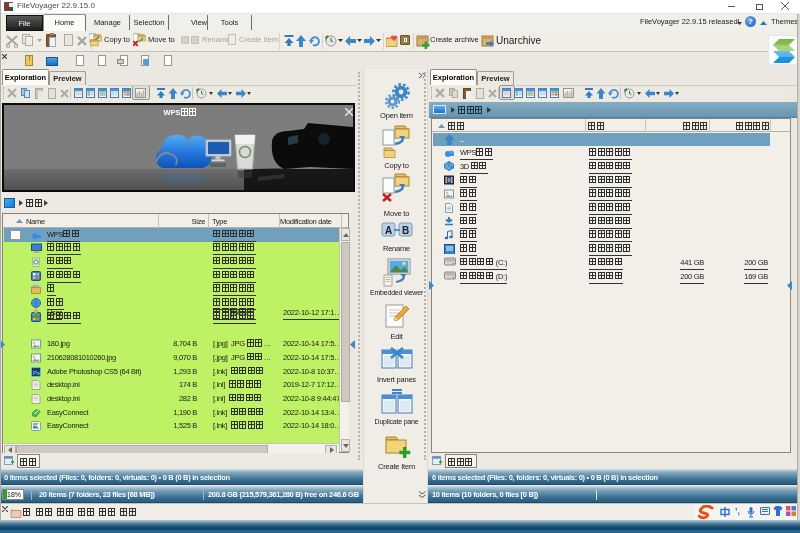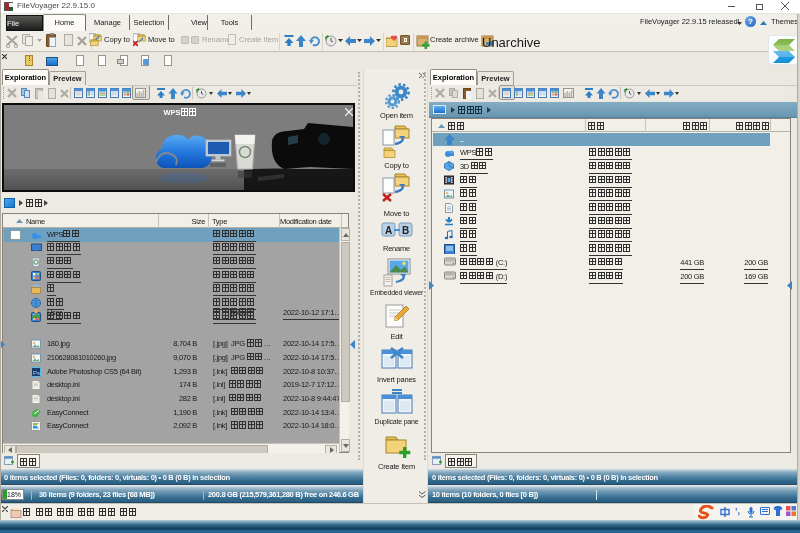--- a/index.html
+++ b/index.html
@@ -19,21 +19,21 @@
       <div class="ab" style="left:4px;top:4px;width:4px;height:4px;background:#2e5b2e"></div>
     </div>
 <div class="ab" style="left:17px;top:1px;font-size:8px;color:#4a4a4a">FileVoyager 22.9.15.0</div>
 <div class="ab" style="left:728px;top:6px;width:7px;height:1px;background:#555"></div>
 <div class="ab" style="left:756px;top:4px;width:7px;height:6px;border:1px solid #555"></div>
 <svg class="ab" style="left:781px;top:2px" width="8" height="8">
       <path d="M0 0 L8 8 M8 0 L0 8" stroke="#555" stroke-width="1"></path>
     </svg>
 </div>
 <div class="ab" style="left:0;top:14px;width:800px;height:17px;background:#f1efe9">
-<div class="ab" style="left:6px;top:1px;width:37px;height:16px;background:linear-gradient(180deg,#5a5a58,#1c1c1c);color:#f5f5f5;font-size:7.5px;text-align:left;line-height:15px;border:1px solid #111">File</div>
+<div class="ab" style="left:6px;top:1px;width:37px;height:16px;background:linear-gradient(180deg,#5a5a58,#1c1c1c);color:#f5f5f5;font-size:7.5px;text-align:center;line-height:15px;border:1px solid #111">File</div>
 <div class="ab" style="left:43px;top:0;width:43px;height:17px;background:#fcfbf8;border:1px solid #928d81;border-bottom:none;border-radius:2px 2px 0 0;color:#1a1a1a;font-size:7.5px;text-align:center;line-height:16px">Home</div>
 <div class="ab" style="left:86px;top:1px;width:44px;height:15px;border-right:1px solid #716e66;color:#1a1a1a;font-size:7.5px;text-align:center;line-height:15px">Manage</div>
 <div class="ab" style="left:130px;top:1px;width:39px;height:15px;border-right:1px solid #716e66;color:#1a1a1a;font-size:7.5px;text-align:center;line-height:15px">Selection</div>
 <div class="ab" style="left:169px;top:1px;width:39px;height:15px;border-right:1px solid #716e66;color:#1a1a1a;font-size:7.5px;text-align:right;line-height:15px">View</div>
 <div class="ab" style="left:208px;top:1px;width:44px;height:15px;border-right:1px solid #716e66;color:#1a1a1a;font-size:7.5px;text-align:center;line-height:15px">Tools</div>
 <div class="ab" style="left:85px;top:1px;width:1px;height:15px;background:#716e66"></div>
 <div class="ab" style="left:640px;top:3px;font-size:7.5px;color:#1a1a1a">FileVoyager 22.9.15 released!</div>
 <svg class="ab" style="left:737px;top:8px" width="5" height="3">
       <path d="M0 0 L5 0 L2.5 3 Z" fill="#333"></path>
     </svg>
@@ -137,21 +137,21 @@
       <rect x="1" y="3" width="11" height="3" fill="#c89850"></rect>
       <rect x="8.5" y="8.5" width="2.6" height="7.5" fill="#38a038"></rect>
       <rect x="6" y="11" width="7.5" height="2.6" fill="#38a038"></rect>
     </svg>
 <div class="ab" style="left:430px;top:4px;font-size:7.5px;color:#1a1a1a">Create archive</div>
 <svg class="ab" style="left:481px;top:2px" width="14" height="17">
       <rect x="1" y="3" width="11" height="10" fill="#d8b070" stroke="#9a7638"></rect>
       <rect x="1" y="3" width="11" height="3" fill="#c89850"></rect>
       <path d="M13 10.5 L9.5 7.5 V9.3 H5 V11.7 H9.5 V13.5 Z" fill="#2e7cc2"></path>
     </svg>
-<div class="ab" style="left:482px;top:4px;font-size:13px;color:#1a1a1a">Unarchive</div>
+<div class="ab" style="left:496px;top:4px;font-size:10px;color:#1a1a1a">Unarchive</div>
 </div>
 <div class="ab" style="left:0;top:52px;width:800px;height:17px;background:#ebe8e1">
 <svg class="ab" style="left:2px;top:2px" width="5" height="5">
       <path d="M0 0 L5 5 M5 0 L0 5" stroke="#333" stroke-width="1.1"></path>
     </svg>
 <div class="ab" style="left:25px;top:3px;width:8px;height:11px;background:#e8c860;border:1px solid #a8852e">
       <div class="ab" style="left:3px;top:0;width:1px;height:6px;background:repeating-linear-gradient(180deg,#7a5a18 0,#7a5a18 1px,#e8c860 1px,#e8c860 2px)"></div>
     </div>
 <div class="ab" style="left:46px;top:5px;width:12px;height:9px;background:linear-gradient(180deg,#4aa0e8,#1a70c8);border:1px solid #1a5088"></div>
 <div class="ab" style="left:76px;top:3px;width:8px;height:11px;background:#fdfdfc;border:1px solid #9a968c"></div>
@@ -410,21 +410,21 @@
 <div class="ab" style="left:0;top:193px;width:360px;height:20px;background:#eceae3">
 <div class="ab" style="left:4px;top:5px;width:11px;height:10px;background:linear-gradient(135deg,#4aa8f0,#1878d0);border:1px solid #1060a8"></div>
 <svg class="ab" style="left:19px;top:7px" width="4" height="6">
       <path d="M0 0 L4 3 L0 6 Z" fill="#444"></path>
     </svg>
 <div class="ab g" style="left:26px;top:6px"><i class="k"></i><i class="k"></i></div>
 <svg class="ab" style="left:44px;top:7px" width="4" height="6">
       <path d="M0 0 L4 3 L0 6 Z" fill="#444"></path>
     </svg>
 </div>
-<div class="ab" style="left:2px;top:213px;width:347px;height:240px;background:#a3a3a3;border:1px solid #8a8478">
+<div class="ab" style="left:2px;top:213px;width:347px;height:240px;background:#bef264;border:1px solid #8a8478">
 <div class="ab" style="left:0;top:0;width:345px;height:14px;background:#f1efe8;border-bottom:1px solid #b5b1a6">
 <svg class="ab" style="left:13px;top:5px" width="7" height="4">
         <path d="M0 4 L7 4 L3.5 0 Z" fill="#6a96b8"></path>
       </svg>
 <div class="ab txt" style="left:23px;top:3px">Name</div>
 <div class="ab txt" style="right:143px;top:3px">Size</div>
 <div class="ab txt" style="left:209px;top:3px">Type</div>
 <div class="ab txt" style="left:277px;top:3px">Modification date</div>
 <div class="ab" style="left:155px;top:0;width:1px;height:14px;background:#c6c2b7"></div>
 <div class="ab" style="left:205px;top:0;width:1px;height:14px;background:#c6c2b7"></div>
@@ -599,21 +599,21 @@
 </div>
 <div class="row" style="top:205.3px;left:1px;width:336px;">
 <div class="ab" style="left:27px;top:2px">
         <svg width="10" height="10">
           <rect x="0.5" y="0.5" width="9" height="9" rx="1" fill="#f5f5f5" stroke="#999"></rect>
           <path d="M2 2 H8 L5.5 4.5 H2 Z" fill="#8cbf56"></path>
           <path d="M2 7.5 H8 L5.5 5 H2 Z" fill="#1f9ae0"></path>
         </svg>
       </div>
 <span class="cell txt" style="left:43px">EasyConnect</span>
-<span class="cell txt" style="right:143px">2,092 B</span>
+<span class="cell txt" style="right:143px">1,525 B</span>
 <span class="cell txt" style="left:209px">[.lnk]&nbsp; <i class="k"></i><i class="k"></i><i class="k"></i><i class="k"></i></span>
 <span class="cell txt" style="left:279px;letter-spacing:-0.25px">2022-10-14 18:0…</span>
 </div>
 <div class="ab" style="left:336px;top:14px;width:10px;height:224px;background:#f3f1ea;border-left:1px solid #c6c2b7">
 <div class="ab" style="left:0.5px;top:0;width:9px;height:13px;background:#e9e6df;border:1px solid #b5b1a6">
         <svg class="ab" style="left:1.5px;top:4px" width="6" height="4">
           <path d="M0 4 L6 4 L3 0 Z" fill="#6a675f"></path>
         </svg>
       </div>
 <div class="ab" style="left:0.5px;top:14px;width:9px;height:160px;background:#cdc9c0;border:1px solid #b0aca2"></div>
@@ -653,21 +653,21 @@
 </div>
 <div class="ab" style="left:0px;top:469px;width:363px;height:16px;background:linear-gradient(180deg,#b6cad6 0%,#7ba2ba 22%,#4a7ea0 55%,#306688 80%,#2a5f81 100%);border-top:1px solid #c8d8e2;border-bottom:1px solid #1d4a6b">
     <div class="ab" style="left:4px;top:3px;font-size:7.5px;font-weight:bold;color:#fff;letter-spacing:-0.3px">0 items selected (Files: 0, folders: 0, virtuals: 0) • 0 B (0 B) in selection</div>
   </div>
 <div class="ab" style="left:0px;top:486px;width:363px;height:17px;background:linear-gradient(180deg,#b6cad6 0%,#7ba2ba 22%,#4a7ea0 55%,#306688 80%,#2a5f81 100%);border-top:1px solid #c8d8e2;border-bottom:1px solid #1d4a6b">
     <div class="ab" style="left:2px;top:2px;width:22px;height:11px;background:#fff;border:1px solid #888">
       <div class="ab" style="left:0;top:0;width:4px;height:9px;background:#2aa02a"></div>
       <div class="ab" style="left:0;top:1px;width:22px;text-align:center;font-size:7px;color:#111">18%</div>
     </div>
     <div class="ab" style="left:31px;top:3.5px;width:1px;height:9px;background:#9ab8ca"></div>
-    <div class="ab" style="left:39px;top:3px;font-size:7.5px;font-weight:bold;color:#fff;letter-spacing:-0.3px">30 items (9 folders, 23 files [68 MB])</div>
+    <div class="ab" style="left:39px;top:3px;font-size:7.5px;font-weight:bold;color:#fff;letter-spacing:-0.3px">20 items (7 folders, 23 files [68 MB])</div>
     <div class="ab" style="left:203px;top:3.5px;width:1px;height:9px;background:#9ab8ca"></div>
     <div class="ab" style="left:208px;top:3px;font-size:7.5px;font-weight:bold;color:#fff;letter-spacing:-0.3px;width:154px;overflow:hidden">200.8 GB (215,579,361,280 B) free on 246.6 GB</div>
   </div>
 <div class="ab" style="left:363px;top:69px;width:65px;height:434px;background:#f0ede7;border-left:1px solid #dedbd2;border-right:1px solid #dedbd2">
 <svg class="ab" style="left:55px;top:3px" width="7" height="7">
       <path d="M0 1 L3 3.5 L0 6 M3.5 1 L6.5 3.5 L3.5 6" stroke="#555" stroke-width="1" fill="none"></path>
     </svg>
 <svg class="ab" style="left:20px;top:14px" width="27" height="27">
       <circle cx="17" cy="9" r="6.2" fill="#3a86c8"></circle>
       <circle cx="17" cy="9" r="7.6" stroke="#3a86c8" stroke-width="2.6" fill="none" stroke-dasharray="2.6 2.1"></circle>

